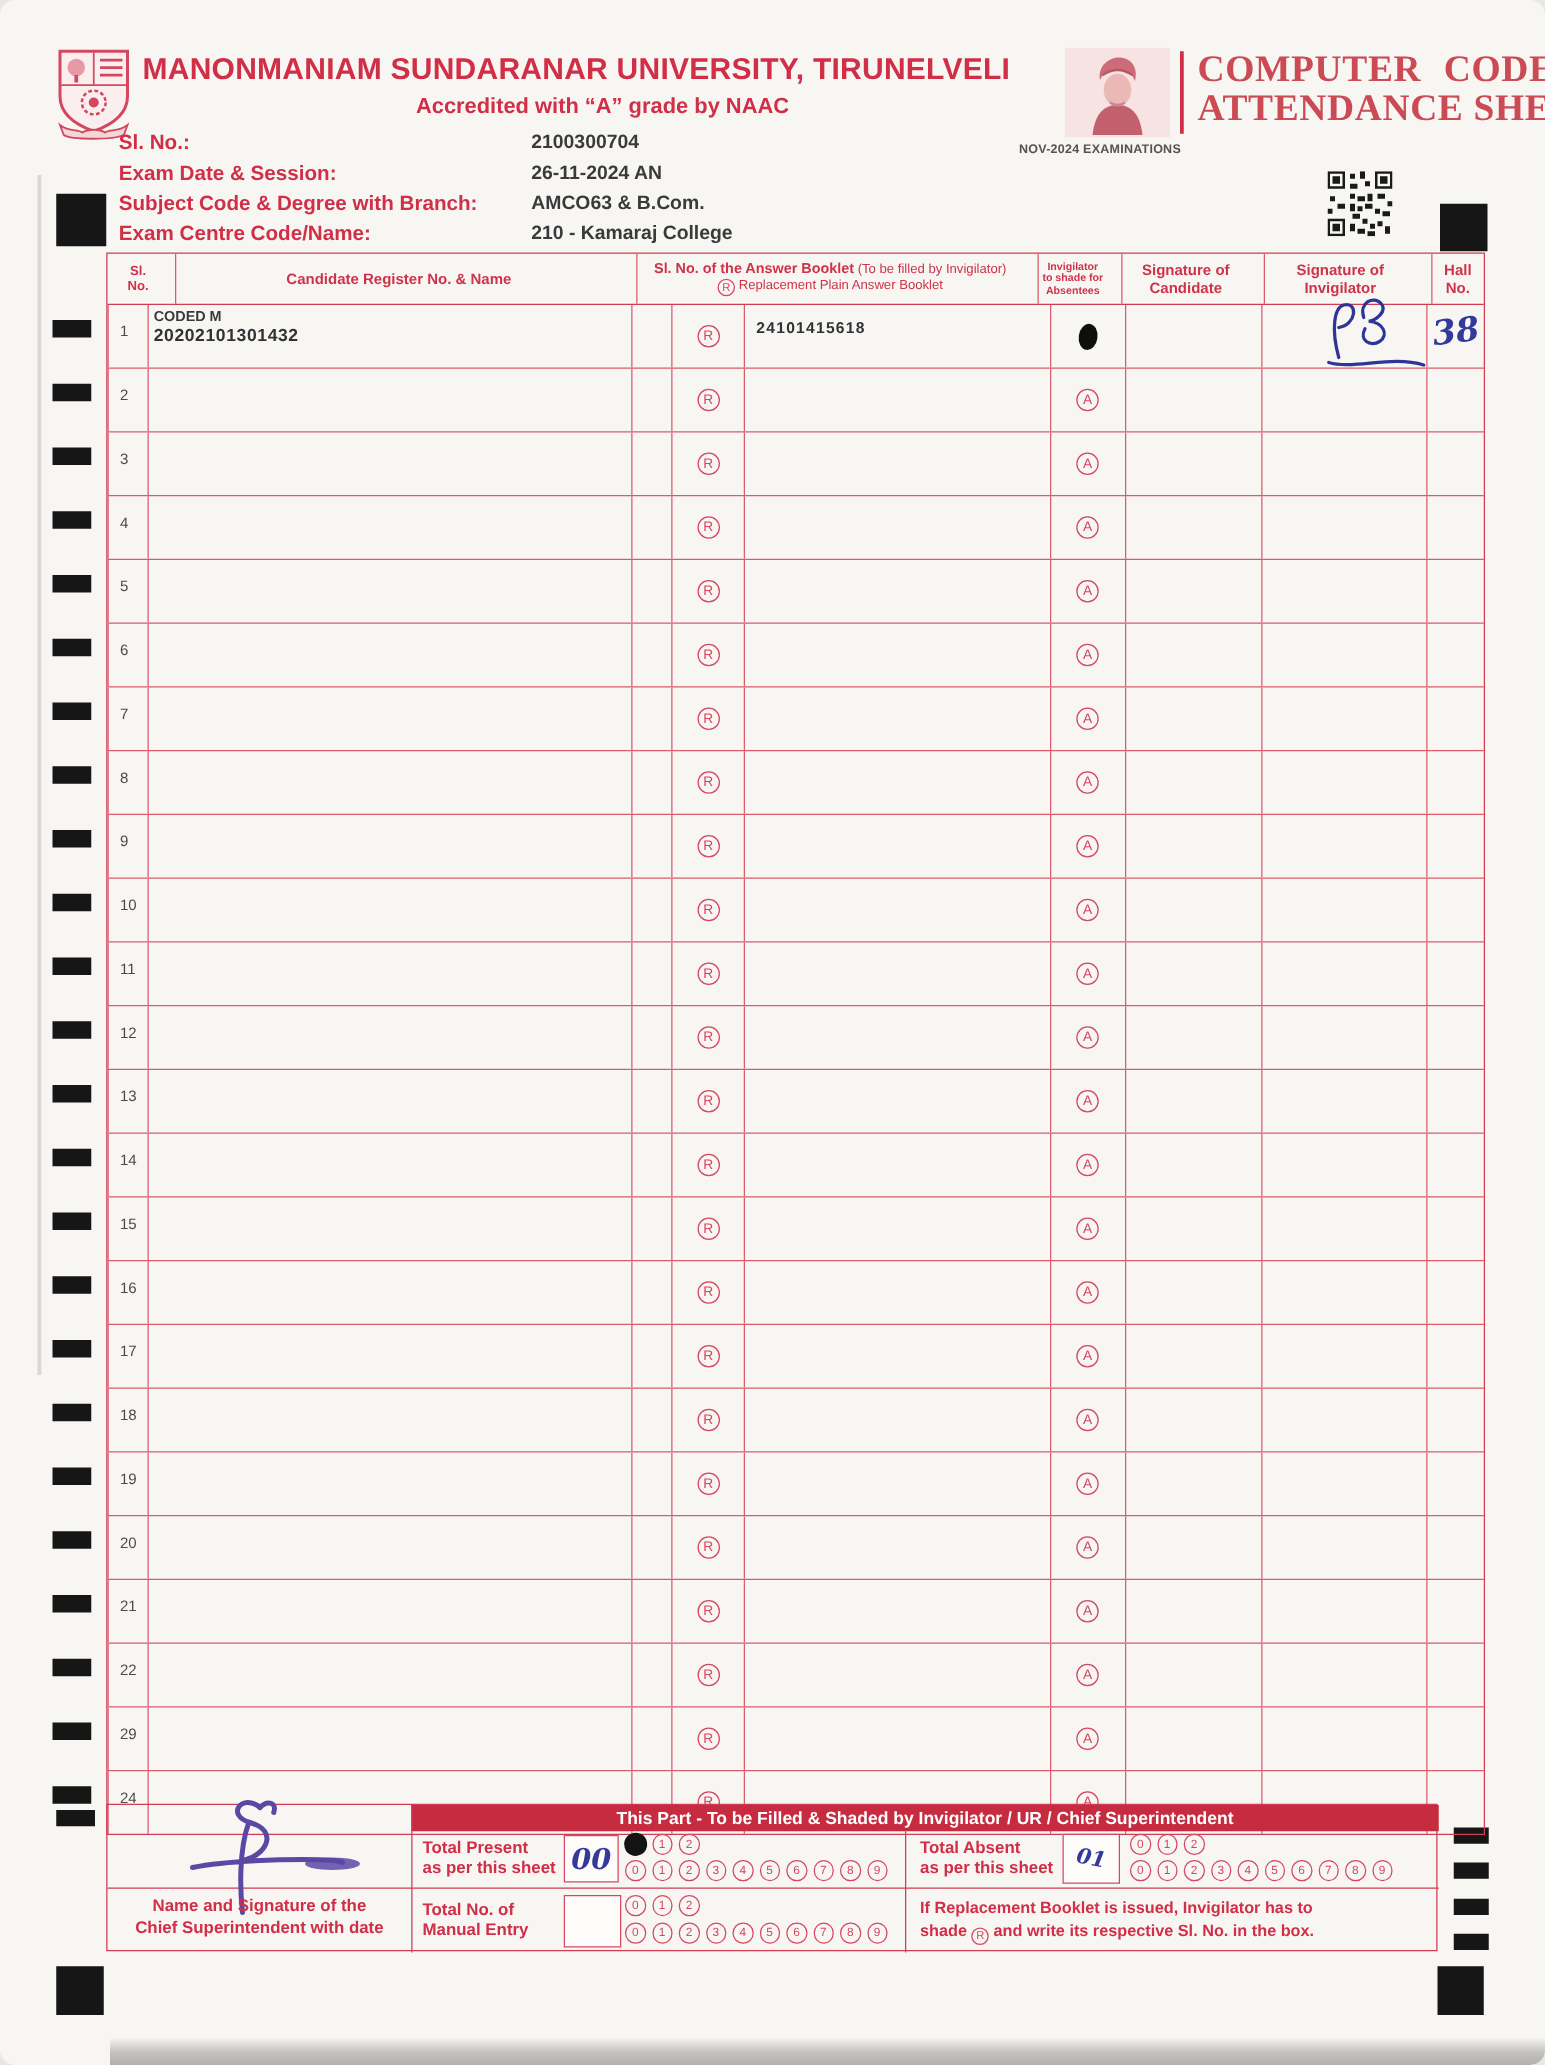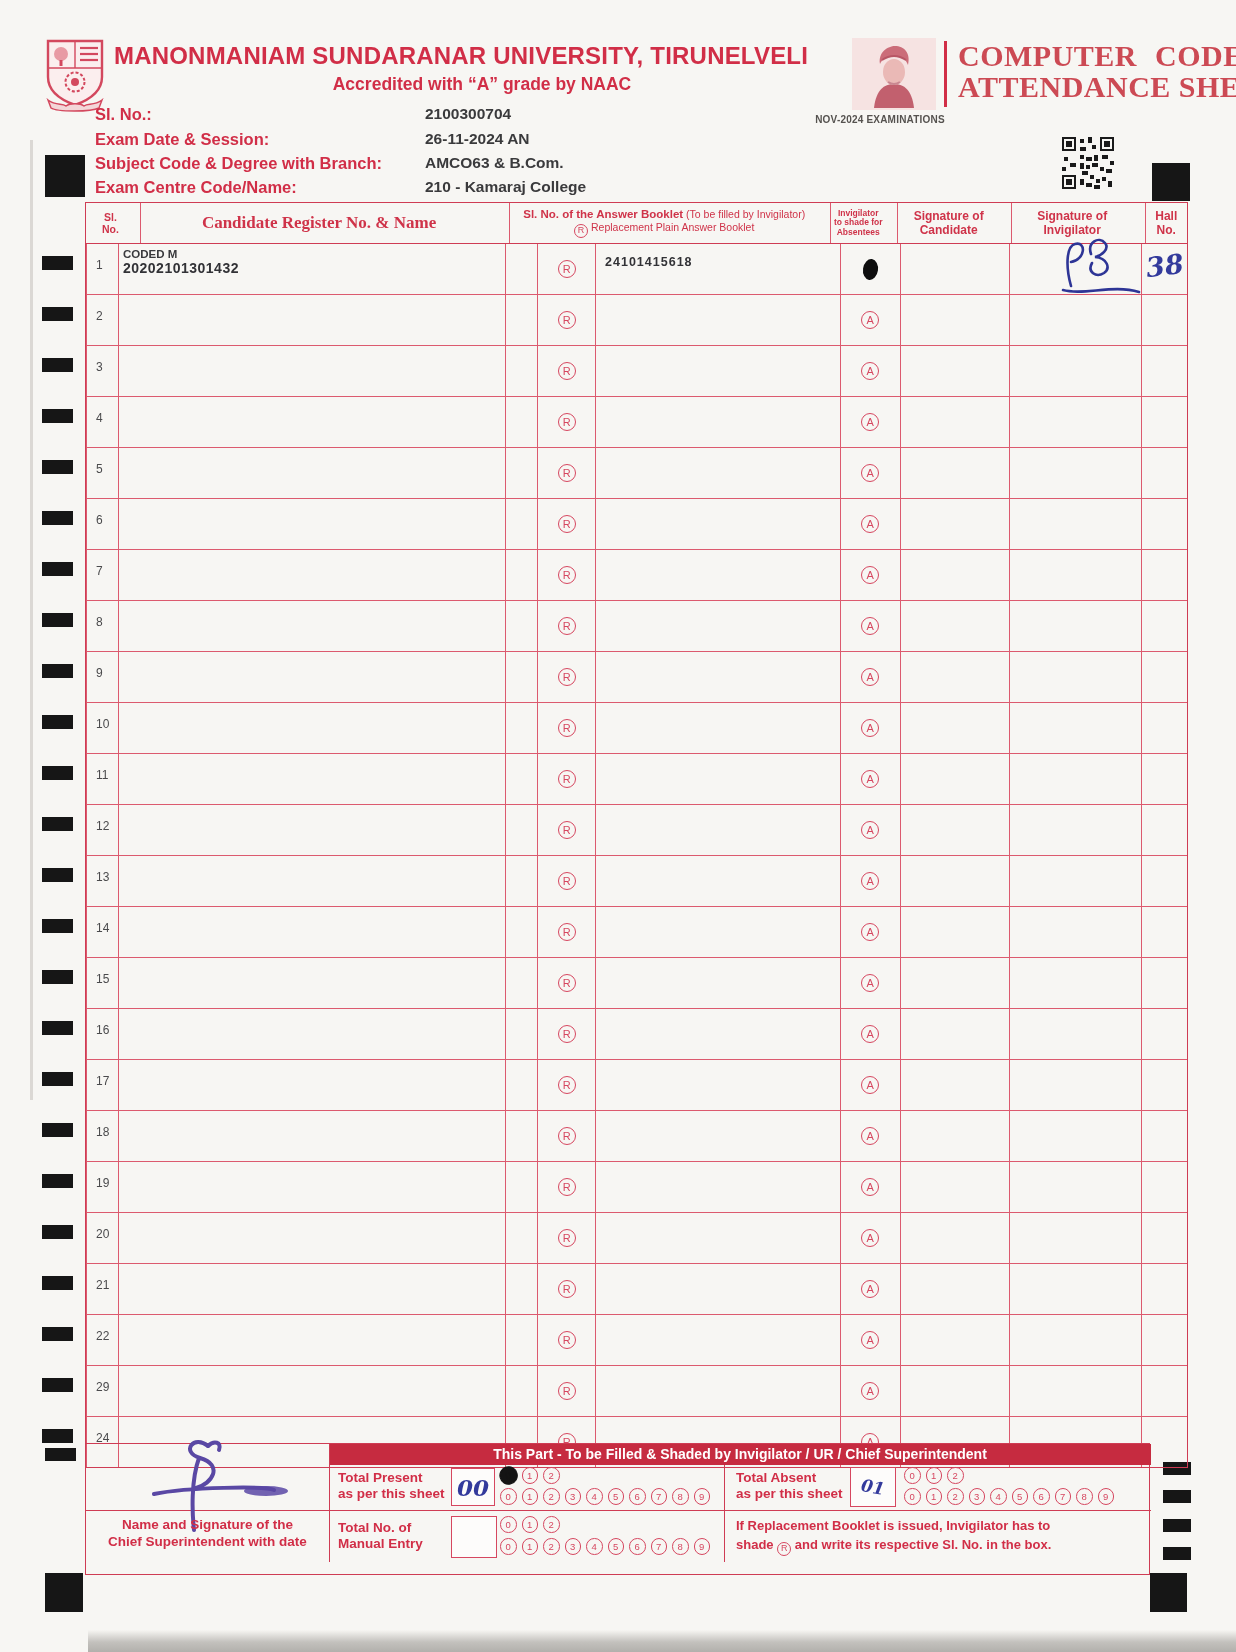--- a/index.html
+++ b/index.html
@@ -1,19 +1,19 @@
 <!DOCTYPE html>
 <html><head>
 <meta charset="utf-8">
 <style>
   html,body{margin:0;padding:0;background:#e9e7e4;}
   .sheet{
     position:relative;width:1236px;height:1652px;margin:0 auto;
     background:#f7f6f3;overflow:hidden;
-    font-family:"Liberation Sans",sans-serif;color:#3c3c3e;
+    font-family:"Liberation Sans",sans-serif;color:#3c3c3e;border-radius:12px;
   }
   
   .scan-edge{position:absolute;left:30px;top:140px;width:3px;height:960px;background:#dbd8d4;}
   .scan-band{position:absolute;left:88px;right:0;bottom:0;height:22px;
     background:linear-gradient(#f7f6f3,#c3c1bd 55%,#b2b0ac);}
   
   .mark{position:absolute;background:#161616;}
   
   .uni-title{position:absolute;left:114px;top:42px;width:736px;
     font-size:24px;font-weight:bold;color:#d12e47;letter-spacing:.2px;white-space:nowrap;}
@@ -33,21 +33,21 @@
   .info-row .lab{position:absolute;left:0;font-size:16.5px;font-weight:bold;color:#d12e47;text-align:center;}
   .info-row .val{position:absolute;left:330px;font-size:15.5px;font-weight:bold;color:#3a3a3c;}
   .qr{position:absolute;left:1062px;top:137px;}
   
   .table{position:absolute;left:85px;top:202px;width:1103px;border:1.6px solid #cf3c54;box-sizing:border-box;}
   .thead{display:flex;height:40px;border-bottom:1.4px solid #cf3c54;}
   .thead>div{box-sizing:border-box;border-left:1.2px solid #dc5a6e;color:#cf3349;
     display:flex;flex-direction:column;align-items:center;justify-content:center;text-align:center;margin-left:12px;}
   .thead>div:first-child{border-left:none;}
   .h-sl{width:32px;font-size:10.5px;font-weight:bold;white-space:pre-line;line-height:12px;align-items:flex-start!important;padding-left:4px;}
-  .h-cand{width:388px;font-size:17px;font-weight:bold;font-family:Liberation Serif, serif;}
+  .h-cand{width:388px;font-size:12px;font-weight:bold;}
   .h-book{width:335px;font-size:10.5px;line-height:13px;}
   .h-book .b{font-weight:bold;font-size:11.5px;}
   .h-abs{width:60px;font-size:8.5px;font-weight:bold;line-height:9.5px;white-space:pre-line;}
   .h-sigc{width:110px;font-size:12px;font-weight:bold;line-height:14px;white-space:pre-line;}
   .h-sigi{width:132px;font-size:12px;font-weight:bold;line-height:14px;white-space:pre-line;}
   .h-hall{width:46px;font-size:12px;font-weight:bold;line-height:14px;white-space:pre-line;}
   .trow{position:relative;display:flex;height:50px;border-bottom:1.1px solid #dc5a6e;}
   .trow:last-child{border-bottom:none;}
   .trow>div{box-sizing:border-box;border-left:1.1px solid #dc5a6e;}
   .trow>div:first-child{border-left:none;}
@@ -65,21 +65,21 @@
   .rowmark{position:absolute;left:-44px;top:12px;width:31px;height:14px;background:#161616;}
   .circ{display:inline-flex;align-items:center;justify-content:center;
     width:18px;height:18px;border:1.4px solid #d64760;border-radius:50%;
     color:#d64760;font-size:11px;font-weight:normal;line-height:1;box-sizing:border-box;}
   .circ-sm{width:14px;height:14px;font-size:9px;border-width:1.2px;vertical-align:-2px;}
   .absfill{width:15px;height:21px;background:#0e0e0e;border-radius:50%;transform:rotate(8deg);}
   .hand{font-family:"DejaVu Serif",serif;font-style:italic;color:#333a9c;}
   .hall-hand{position:absolute;left:4px;top:6px;font-size:27px;font-weight:bold;transform:rotate(-7deg);}
   .sig-p8{position:absolute;right:-8px;top:-10px;}
   
-  .footer{position:absolute;left:85px;top:1443px;width:1065px;height:132px;
+  .footer{position:absolute;left:85px;top:1443px;width:1065px;height:118px;
     border:1.6px solid #cf3c54;box-sizing:border-box;}
   .f-bar{position:absolute;left:243px;top:0;width:822px;height:21px;background:#c62b40;
     color:#fff;font-size:14px;font-weight:bold;text-align:center;line-height:21px;box-sizing:border-box;}
   .f-vline1{position:absolute;left:243px;top:0;width:1.3px;height:118px;background:#cf3c54;}
   .f-vline2{position:absolute;left:638px;top:21px;width:1.3px;height:97px;background:#cf3c54;}
   .f-hline{position:absolute;left:0;top:66px;width:1065px;height:1.3px;background:#cf3c54;}
   .f-label{position:absolute;font-size:13.5px;font-weight:bold;color:#d12e47;line-height:16px;white-space:pre-line;}
   .f-box{position:absolute;border:1.6px solid #d64760;background:#fdfcfb;box-sizing:border-box;
     display:flex;align-items:center;justify-content:center;}
   .bubrow{position:absolute;display:flex;gap:5px;}

